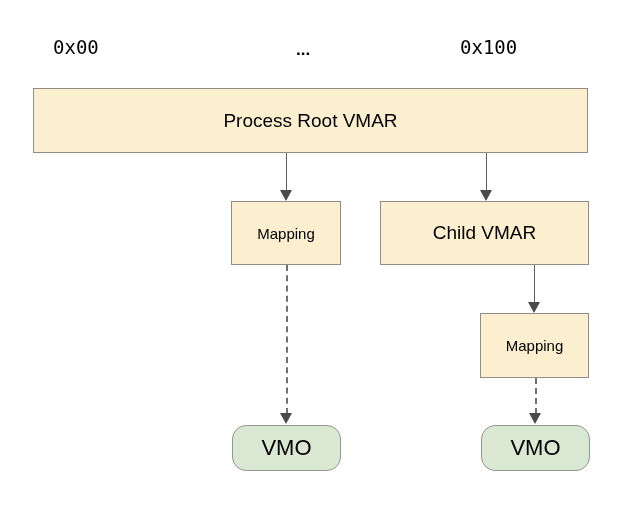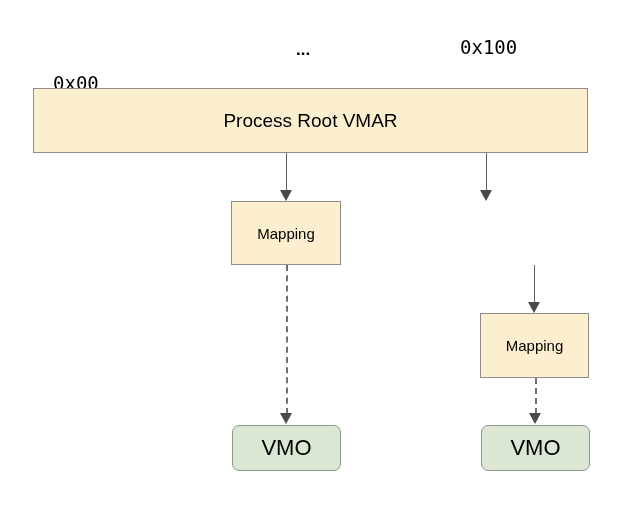--- a/index.html
+++ b/index.html
@@ -47,21 +47,21 @@
     text-align: center;
     white-space: nowrap;
   }
   .node-vmar {
     background: #fbefcf;
     border-color: #8f8d86;
   }
   .node-vmo {
     background: #d9e7d3;
     border-color: #8e9a8b;
-    border-radius: 7px;
+    border-radius: 14px;
   }
   .label-lg  { font-size: 19px; }
   .label-md  { font-size: 19px; }
   .label-sm  { font-size: 15px; }
   .label-vmo { font-size: 22px; }
 
   
   .edge {
     position: absolute;
   }
@@ -82,21 +82,21 @@
     border-left: 6.5px solid transparent;
     border-right: 6.5px solid transparent;
     border-top: 11px solid #4a4a4a;
   }
 </style>
 </head>
 <body>
 
 <div id="canvas">
 
-  <div class="addr" style="left:53px; top:36px;margin-top:36px;">0x00</div>
+  <div class="addr" style="left:53px; top:36px;">0x00</div>
 
   <div class="addr-ellipsis" style="left:296px; top:41px;">...</div>
 
   <div class="addr" style="left:460px; top:36px;">0x100</div>
 
   <div class="node node-vmar label-lg" style="left:33px; top:88px; width:555px; height:65px;">
     <span>Process Root VMAR</span>
   </div>
 
   <div class="edge">
@@ -106,20 +106,23 @@
 
   <div class="edge">
     <div class="edge-line" style="left:486px; top:153px; height:38px;"></div>
     <div class="arrowhead" style="left:479.5px; top:190px;"></div>
   </div>
 
   <div class="node node-vmar label-sm" style="left:231px; top:201px; width:110px; height:64px;">
     <span>Mapping</span>
   </div>
 
+  <div class="node node-vmar label-md" style="left:380px; top:201px; width:209px; height:64px;">
+    <span>Child VMAR</span>
+  </div>
 
   <div class="edge">
     <div class="edge-line" style="left:534px; top:265px; height:38px;"></div>
     <div class="arrowhead" style="left:527.5px; top:302px;"></div>
   </div>
 
   <div class="node node-vmar label-sm" style="left:480px; top:313px; width:109px; height:65px;">
     <span>Mapping</span>
   </div>
 

